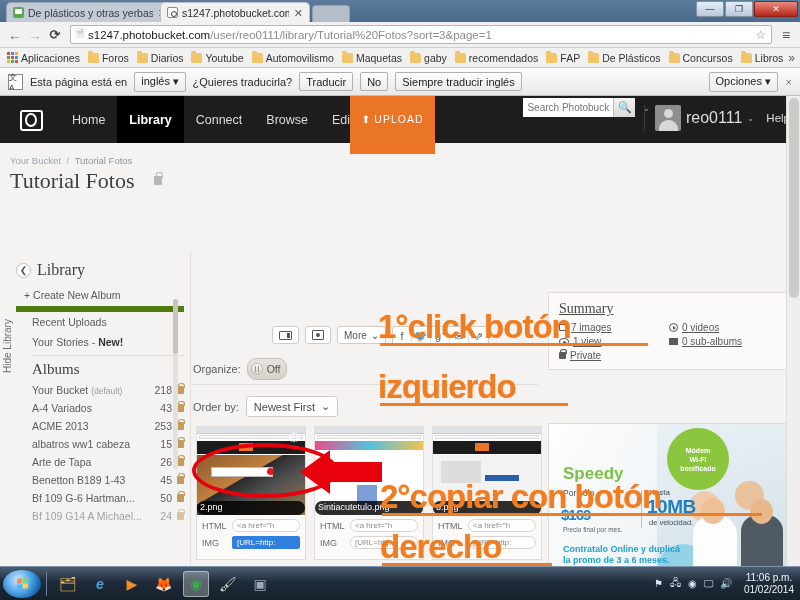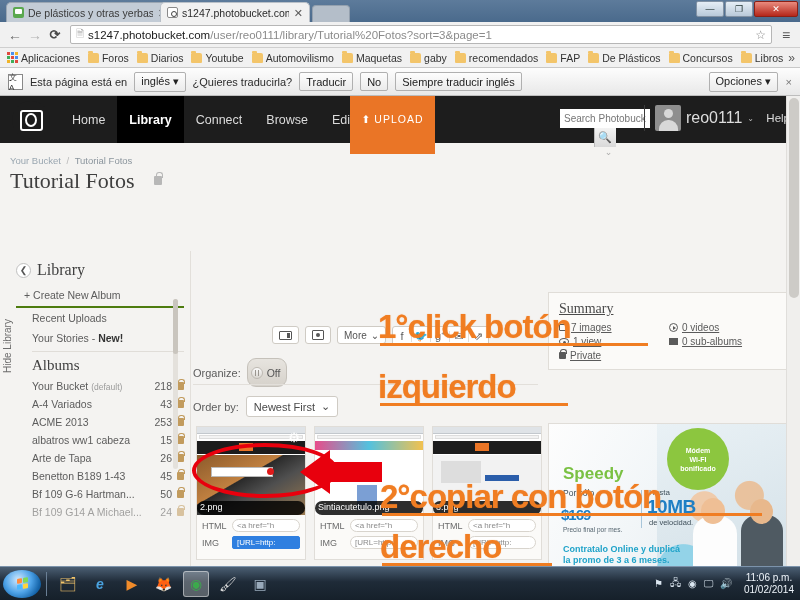--- a/index.html
+++ b/index.html
@@ -85,21 +85,21 @@
   .pbheader { position:relative; width:800px; height:47px; background:#1d1d1d; }
   .pb-logo { position:absolute; left:12px; top:5px; width:38px;height:38px; border-radius:50%; background:#1d1d1d;
              display:flex;align-items:center;justify-content:center; }
   .pb-logo .lsq { width:23px;height:21px;border:2.5px solid #fff; border-radius:3px; display:flex;align-items:center;justify-content:center;}
   .pb-logo .lcir { width:12px;height:14px;border:2.5px solid #fff;border-radius:50%; }
   .pbnav { position:absolute; left:60px; top:0; height:47px; display:flex; align-items:stretch; }
   .pbnav a { display:flex;align-items:center; padding:0 12px; color:#dcdcdc; font-size:12.5px; text-decoration:none; }
   .pbnav a.active { background:#000; color:#fff; font-weight:bold; }
   .upload-btn { position:absolute; left:350px; top:0; width:85px; height:58px; background:#ea7526; color:#fff;
                 display:flex; align-items:center; justify-content:center; gap:3px; font-size:10.5px; letter-spacing:1px; padding-bottom:12px;}
-  .pbsearch { position:absolute; right:150px; top:13px; display:flex; align-items:center;flex-direction:column; }
+  .pbsearch { position:absolute; right:150px; top:2px; display:flex; align-items:center; }
   .pbsearch input { width:90px; height:19px; border:none; font-size:10px; padding:0 4px; color:#888; background:#fff; }
   .pbsearch .sbtn { width:22px;height:19px; background:linear-gradient(#f3f3f3,#d9d9d9); border-left:1px solid #bbb;
                     display:flex;align-items:center;justify-content:center; font-size:11px; color:#444;}
   .pbsearch .caret { color:#aaa; margin-left:7px; font-size:9px; }
   .pbuser { position:absolute; right:46px; top:9px; display:flex; align-items:center; gap:5px; border-left:1px solid #3a3a3a; padding-left:10px;}
   .avatar { width:26px;height:26px; background:#8e8e8e; border-radius:2px; position:relative; overflow:hidden;}
   .avatar:before{content:"";position:absolute;left:9px;top:4px;width:9px;height:9px;border-radius:50%;background:#d8d8d8;}
   .avatar:after{content:"";position:absolute;left:4px;top:15px;width:19px;height:12px;border-radius:9px 9px 0 0;background:#d8d8d8;}
   .pbuser .uname { color:#ddd; font-size:16px;}
   .pbhelp { position:absolute; right:10px; top:16px; color:#ddd; font-size:11.5px; }
@@ -112,21 +112,21 @@
   .lock-sm { display:inline-block; width:8px;height:9px; background:#b7b7b7; border-radius:1px; position:relative; margin-left:14px; vertical-align:3px;}
   .lock-sm:before{content:"";position:absolute;left:1.5px;top:-4px;width:5px;height:5px;border:1.5px solid #b7b7b7;border-bottom:none;border-radius:3px 3px 0 0;}
 
   
   .hidelib { position:absolute; left:2px; top:195px; width:14px; height:110px;
              writing-mode:vertical-rl; transform:rotate(180deg); font-size:10px; color:#6d6d6d; text-align:center;}
   .sidebar { position:absolute; left:16px; top:165px; width:168px; height:305px; }
   .sb-head { display:flex; align-items:center; gap:6px; margin-bottom:6px; }
   .sb-collapse { width:15px;height:15px;border:1px solid #c0c0c0; border-radius:50%; background:#fff; display:flex;align-items:center;justify-content:center; font-size:9px; color:#555;}
   .sb-head .t { font-family:"Liberation Serif", serif; font-size:16px; color:#3f3f3f; }
-  .sb-create { font-size:10.5px; color:#5c5c5c; padding:4px 0 5px 8px; border-bottom:2px solid #4d7c0f; }
+  .sb-create { font-size:10.5px; color:#5c5c5c; padding:4px 0 5px 8px; border-bottom:6px solid #4d7c0f; }
   .sb-link { font-size:10.5px; color:#5c5c5c; padding:4px 0 4px 16px; }
   .sb-link b { color:#333; }
   .sb-div { height:1px; background:#e0ddd8; margin:3px 0 0 16px; }
   .sb-albums-h { font-family:"Liberation Serif", serif; font-size:15px; color:#3f3f3f; padding:5px 0 3px 16px; }
   .sb-row { display:flex; align-items:center; font-size:10.5px; color:#5c5c5c; padding:3px 0 3px 16px; }
   .sb-row .nm { flex:1 1 auto; white-space:nowrap; overflow:hidden; }
   .sb-row .nm small { color:#9a9a9a; font-size:8.5px; }
   .sb-row .ct { width:24px; text-align:right; margin-right:5px; }
   .lockicon { width:7px;height:8px;background:#c29b5d; border-radius:1px; position:relative; flex:0 0 7px;}
   .lockicon:before{content:"";position:absolute;left:1px;top:-3.5px;width:5px;height:4px;border:1.3px solid #c29b5d;border-bottom:none;border-radius:3px 3px 0 0;}
@@ -140,21 +140,21 @@
   .toolbar-icons { position:absolute; left:272px; top:230px; display:flex; gap:6px; align-items:center;}
   .slideshow-ico { width:13px;height:9px;border:1.5px solid #555; border-radius:1px; position:relative;}
   .slideshow-ico:after{content:"";position:absolute;right:1px;top:1px;width:3px;height:5px;background:#555;}
   .print-ico { width:12px;height:10px;border:1.5px solid #555;border-radius:1px; position:relative;}
   .print-ico:after{content:"";position:absolute;left:3px;top:2px;width:4px;height:4px;border-radius:50%;background:#555;}
   .social { position:absolute; left:392px; top:230px; height:20px; border:1px solid #cfcbc4; background:#fff; border-radius:3px;
             display:flex; align-items:center; }
   .social span { width:19px; text-align:center; font-size:11px; color:#5c5c5c; border-right:1px solid #e2dfda; line-height:11px;}
   .social span:last-child { border-right:none; }
   .organize { position:absolute; left:193px; top:262px; display:flex; align-items:center; gap:6px; font-size:11px; color:#5c5c5c; }
-  .toggle { width:40px;height:29px;border-radius:9px; background:linear-gradient(#e7e4df,#d6d2cb); border:1px solid #c5c1ba;
+  .toggle { width:40px;height:22px;border-radius:9px; background:linear-gradient(#e7e4df,#d6d2cb); border:1px solid #c5c1ba;
             display:flex; align-items:center; padding:0 3px; }
   .toggle .knob { width:12px;height:12px;border-radius:50%; background:linear-gradient(#fbfbfb,#d8d5cf); border:1px solid #bdb9b2;
                   display:flex;align-items:center;justify-content:center;}
   .toggle .knob i{ width:4px;height:6px; border-left:1px solid #9a968f; border-right:1px solid #9a968f;}
   .toggle .lbl { font-size:10.5px; color:#555; margin-left:4px; }
   .hsep { position:absolute; left:193px; top:288px; width:345px; height:1px; background:#e2dfda; }
   .orderby { position:absolute; left:193px; top:300px; display:flex; align-items:center; gap:7px; font-size:11px; color:#5c5c5c;}
   .select { border:1px solid #cfcbc4; background:#fff; border-radius:3px; padding:3px 7px; font-size:11px; color:#4a4a4a;
             display:flex; align-items:center; gap:6px;}
 

